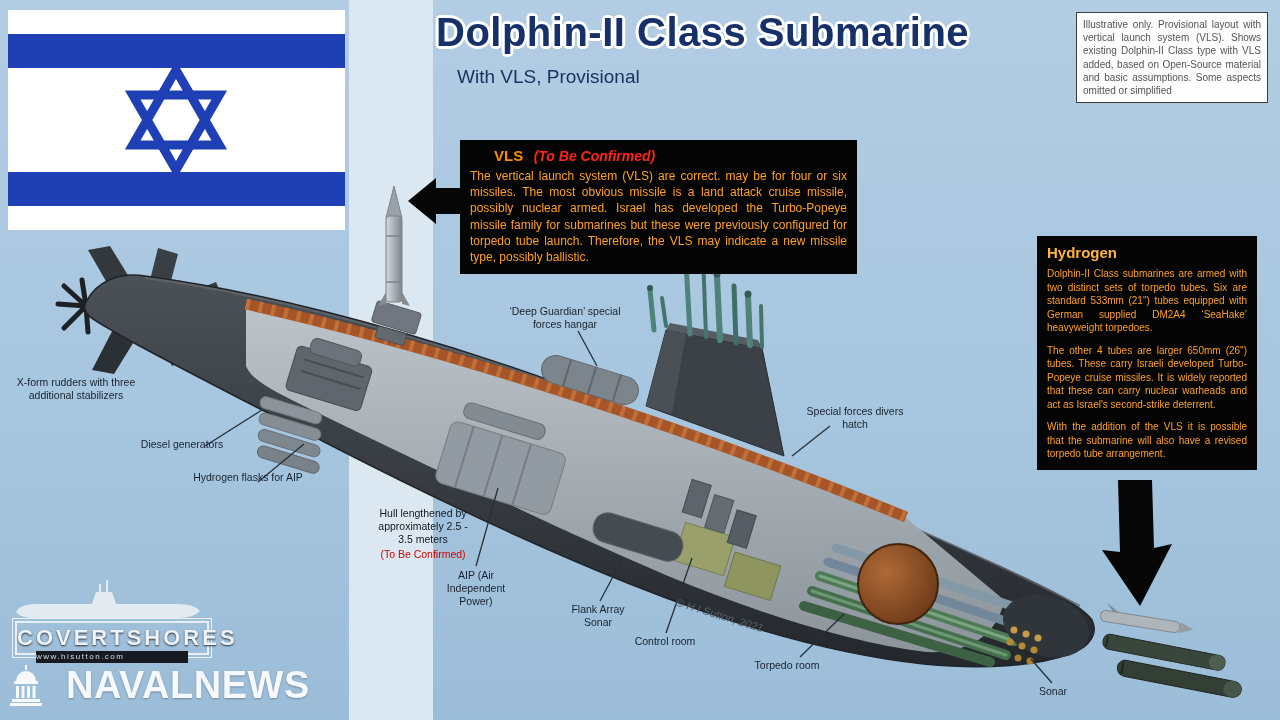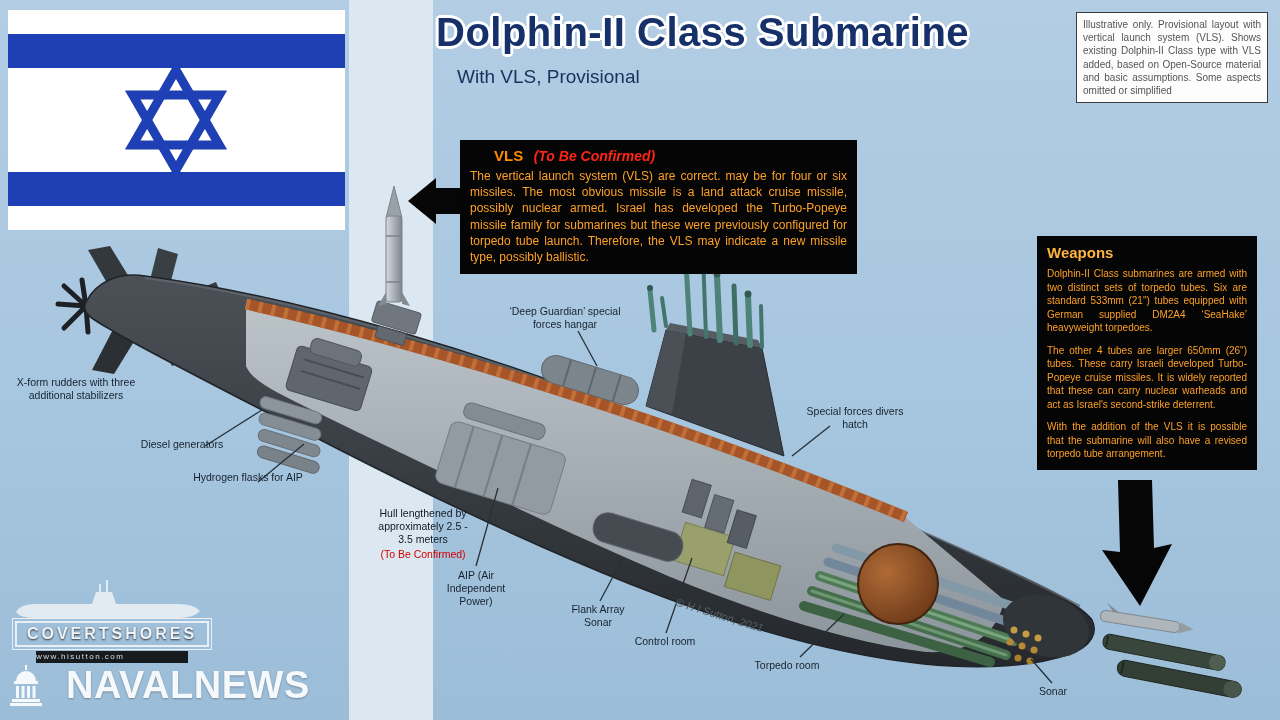--- a/index.html
+++ b/index.html
@@ -54,22 +54,22 @@
   .co-sonar{left:1022px;top:685px;width:62px;}
   .hull-note{left:350px;top:507px;width:102px;color:#101820;margin-left:22px;}
   .hull-note .red{display:block;color:#d40000;margin-top:2px;}
   .copyright{
     position:absolute;left:678px;top:596px;transform:rotate(17deg);transform-origin:left top;
     font-size:11px;font-style:italic;color:#535f69;white-space:nowrap;
   }
   
   .cs-box{position:absolute;left:12px;top:618px;width:200px;border:1px solid #e9eff4;padding:2px;box-sizing:border-box;}
   .cs-inner{
-    border:2px solid #e9eff4;padding:2px 0;text-align:center;
-    font-size:16px;font-weight:bold;letter-spacing:3px;color:#eef3f7;
+    border:2px solid #e9eff4;padding:2px 0;text-align:left;
+    font-size:22px;font-weight:bold;letter-spacing:3px;color:#eef3f7;
     text-shadow:0 1px 2px #2b3138;
   }
   .cs-web{
     position:absolute;left:36px;top:651px;width:152px;height:12px;background:#171b1f;
     color:#d7dee4;font-size:8px;letter-spacing:1.5px;text-align:left;line-height:12px;
   }
   .nn-logo{position:absolute;left:8px;top:664px;display:flex;align-items:center;}
   .nn-text{font-size:38px;font-weight:bold;color:#f5f9fc;letter-spacing:0.5px;margin-left:22px;
     text-shadow:0 1px 2px rgba(30,40,50,.35);}
 </style>
@@ -298,21 +298,21 @@
 
   <div class="panel vls-panel">
     <div>
       <span class="vls-title">VLS</span>
       <span class="vls-qualifier">(To Be Confirmed)</span>
     </div>
     <p class="panel-body">The vertical launch system (VLS) are correct. may be for four or six missiles. The most obvious missile is a land attack cruise missile, possibly nuclear armed. Israel has developed the Turbo-Popeye missile family for submarines but these were previously configured for torpedo tube launch.  Therefore, the VLS may indicate a new missile type, possibly ballistic.</p>
   </div>
 
   <div class="panel weapons-panel">
-    <div class="weapons-title">Weapons</div>
+    <div class="weapons-title">Hydrogen</div>
     <p>Dolphin-II Class submarines are armed with two distinct sets of torpedo tubes. Six are standard 533mm (21") tubes equipped with German supplied DM2A4 ‘SeaHake’ heavyweight torpedoes.</p>
     <p>The other 4 tubes are larger 650mm (26") tubes. These carry Israeli developed Turbo-Popeye cruise missiles. It is widely reported that these can carry nuclear warheads and act as Israel's second-strike deterrent.</p>
     <p>With the addition of the VLS it is possible that the submarine will also have a revised torpedo tube arrangement.</p>
   </div>
 
   <div class="callout co-xform">X-form rudders with three additional stabilizers</div>
   <div class="callout co-diesel">Diesel generators</div>
   <div class="callout co-hydrogen">Hydrogen flasks for AIP</div>
   <div class="callout co-deepguardian">‘Deep Guardian’ special forces hangar</div>
   <div class="callout co-divers">Special forces divers hatch</div>

